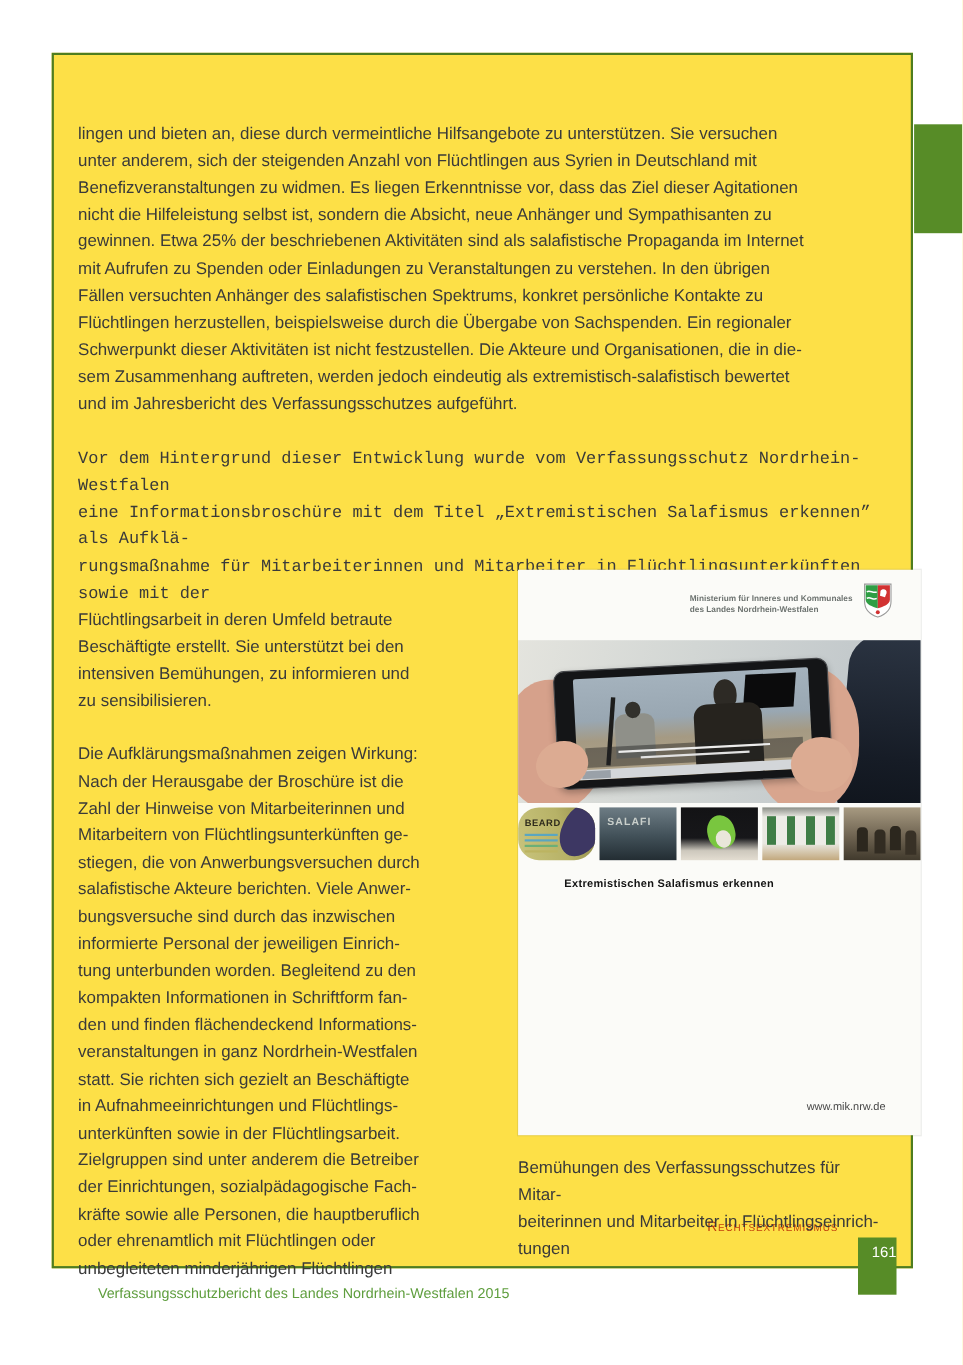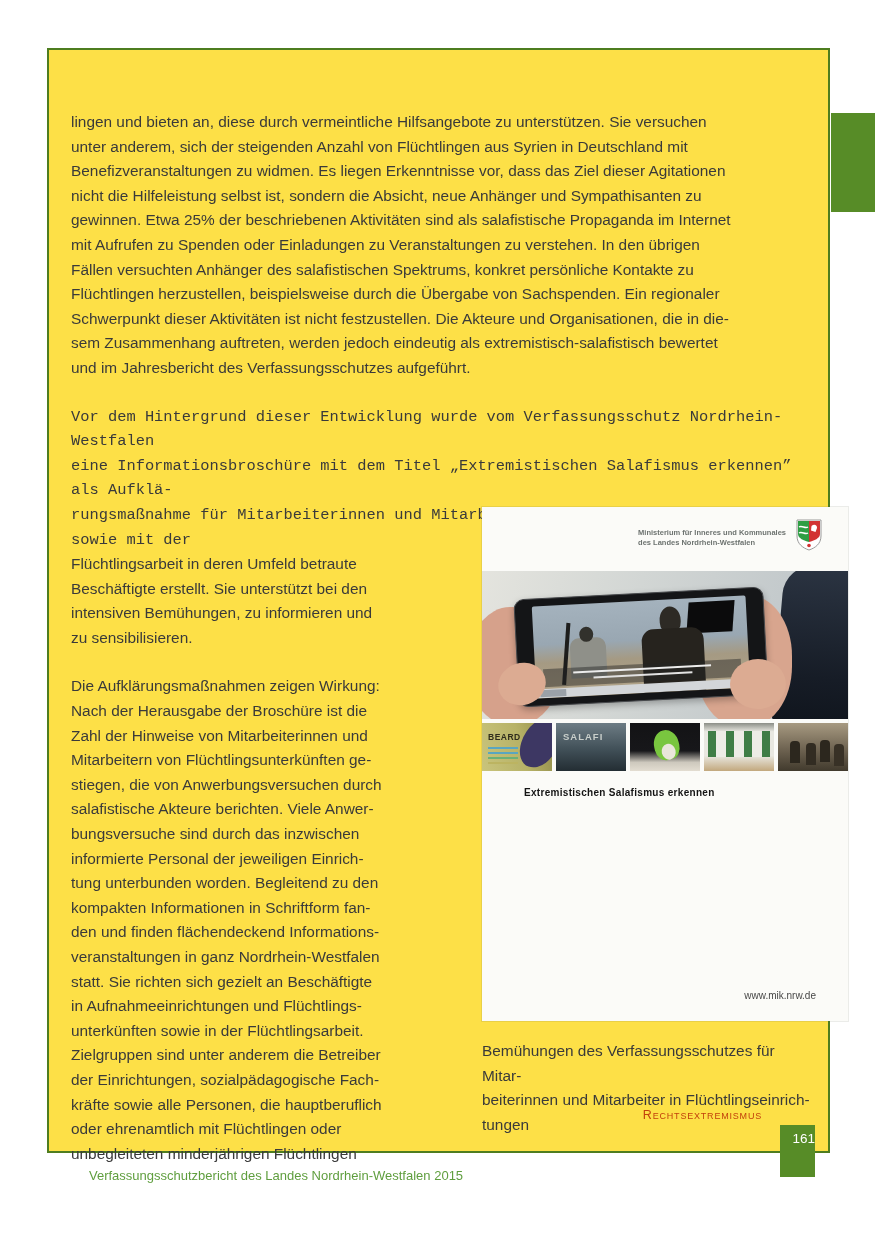--- a/index.html
+++ b/index.html
@@ -3,21 +3,21 @@
 <meta charset="utf-8">
 <style>
   html,body{margin:0;padding:0;background:#fff;}
   .page{position:relative;width:875px;height:1241px;background:#ffffff;overflow:hidden;
         font-family:"Liberation Sans",sans-serif;color:#3a3a3a;}
   .content-box{position:absolute;left:47px;top:48px;width:783px;height:1105px;box-sizing:border-box;
         border:2px solid #4e7d1f;background:#fde047;padding:60px 33px 0 22px;}
   .para{margin:0 -10px 24px 0;font-size:15.4px;line-height:24.6px;white-space:pre-line;color:#3a3a3a;}
   .para.no-gap{margin-bottom:0;font-family:Liberation Mono, monospace;}
   
-  .brochure-figure{position:absolute;top:456px;right:36px;width:309px;margin:1px;z-index:2;padding-left:15px;}
+  .brochure-figure{position:absolute;top:456px;right:36px;width:309px;margin:12px;z-index:2;padding-left:15px;}
   .cover{position:relative;width:366px;height:514px;background:#fbfbf8;overflow:hidden;
          box-shadow:0 0 0 1px rgba(90,100,70,.12);}
   .cover-header{position:relative;height:64px;background:#fbfbf8;}
   .ministry{position:absolute;right:62px;top:21px;font-size:7.5px;line-height:9.5px;font-weight:bold;
             color:#6d7370;white-space:pre-line;text-align:left;}
   .arms{position:absolute;right:26px;top:12px;width:26px;height:32px;}
   
   .cover-photo{position:relative;height:148px;overflow:hidden;
        background:linear-gradient(105deg,#e4e4de 0%,#d2d6d4 40%,#c4cacc 75%,#bfc5c9 100%);}
   .sil-right{position:absolute;right:-16px;top:-4px;width:86px;height:160px;
@@ -39,21 +39,21 @@
   .subtitle-band::before{content:"";position:absolute;left:15%;right:15%;top:4px;height:2px;background:#ececec;}
   .subtitle-band::after{content:"";position:absolute;left:25%;right:25%;top:10px;height:2px;background:#e2e2e2;}
   .player-bar{position:absolute;left:0;right:0;bottom:0;height:9px;background:#d3d6d9;}
   .player-bar::before{content:"";position:absolute;left:4px;top:1px;width:26px;height:7px;background:#9aa1a8;}
   .thumb-front-l{position:absolute;left:16px;top:92px;width:48px;height:42px;background:#dcab92;
        border-radius:50%;transform:rotate(-18deg);}
   .thumb-front-r{position:absolute;right:62px;top:88px;width:56px;height:50px;background:#dcab92;border-radius:50%;}
   
   .thumbs{display:flex;gap:4px;margin-top:4px;height:48px;}
   .thumb{flex:1;position:relative;overflow:hidden;}
-  .t1{background:linear-gradient(75deg,#c9c47c 0%,#b7b267 55%,#8f8a48 100%);}
+  .t1{background:linear-gradient(75deg,#c9c47c 0%,#b7b267 55%,#8f8a48 100%);border-radius:19px;}
   .t1 .feather{position:absolute;right:-6px;top:-6px;width:36px;height:52px;background:#3d3763;
        border-radius:60% 40% 60% 40%;transform:rotate(18deg);}
   .t1 .label{position:absolute;left:6px;top:9px;font-size:8.5px;font-weight:bold;color:#2e2b1c;letter-spacing:.5px;}
   .t1 .lines{position:absolute;left:6px;top:24px;width:30px;height:2px;background:#5aa6c0;
        box-shadow:0 5px 0 #5aa6c0,0 10px 0 #6cb077,0 15px 0 #bcb461;}
   .t2{background:linear-gradient(180deg,#6d7c84 0%,#415058 55%,#232d33 100%);}
   .t2 .label{position:absolute;left:7px;top:8px;font-size:9.5px;font-weight:bold;color:#c9cfcb;letter-spacing:1px;}
   .t3{background:linear-gradient(180deg,#131315 0%,#17171a 58%,#cdc8bd 82%,#e3ddd1 100%);}
   .t3 .bird{position:absolute;left:24px;top:7px;width:25px;height:30px;background:#79c63f;
        border-radius:60% 60% 50% 50%;transform:rotate(-14deg);}

